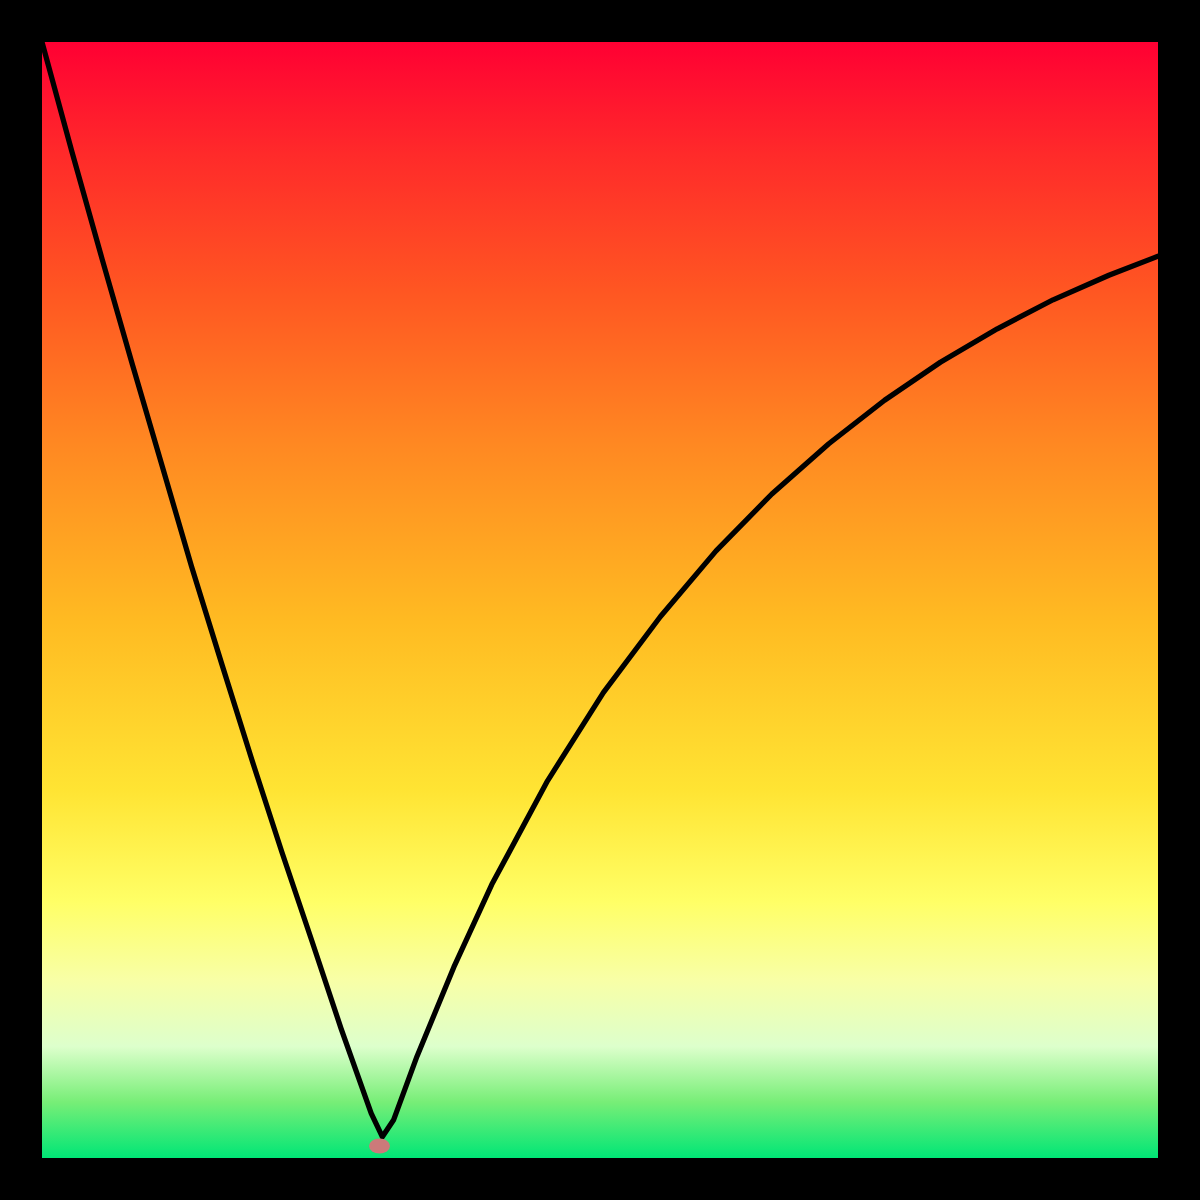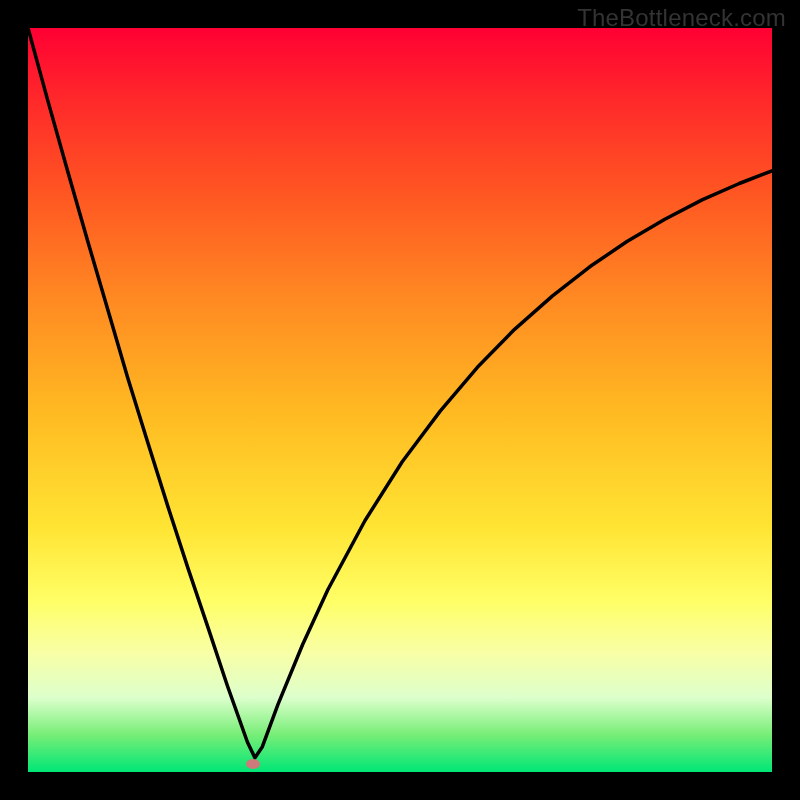--- a/index.html
+++ b/index.html
@@ -65,21 +65,20 @@
     border-radius: 50%;
     background: #cc7a7a;
     transform: translate(-50%, -50%);
   }
 </style>
 </head>
 <body>
 
 <div class="outer">
 
-  <div class="watermark">TheBottleneck.com</div>
 
   <div class="plot-area">
 
     <svg class="curve" viewBox="0 0 744 744" preserveAspectRatio="none">
       <path id="curve-path" d="M 0.00 0.00 L 20.09 73.66 L 40.18 145.08 L 60.26 215.02 L 80.35 283.46 L 99.70 349.68 L 119.78 414.41 L 139.87 478.39 L 159.96 540.14 L 180.05 599.66 L 199.39 657.70 L 219.48 714.24 L 226.92 729.86 L 234.36 718.70 L 249.98 676.30 L 274.54 616.78 L 299.83 561.72 L 337.03 492.53 L 374.23 433.75 L 412.18 383.16 L 449.38 339.26 L 486.58 301.32 L 524.52 267.84 L 561.72 238.82 L 598.92 213.53 L 636.86 191.21 L 674.06 171.86 L 711.26 155.50 L 744.00 142.85" stroke="#000" stroke-width="3.5" fill="none" stroke-linejoin="round" stroke-linecap="round"></path>
     </svg>
 
     <div class="marker" id="marker" style="left: 224.688px; top: 735.816px; background: rgb(204, 122, 122);"></div>
 
   </div>

